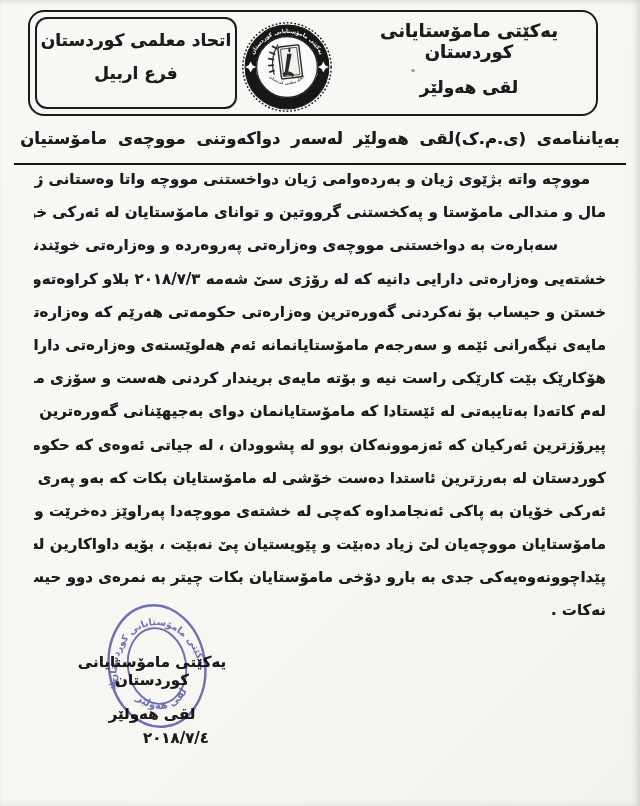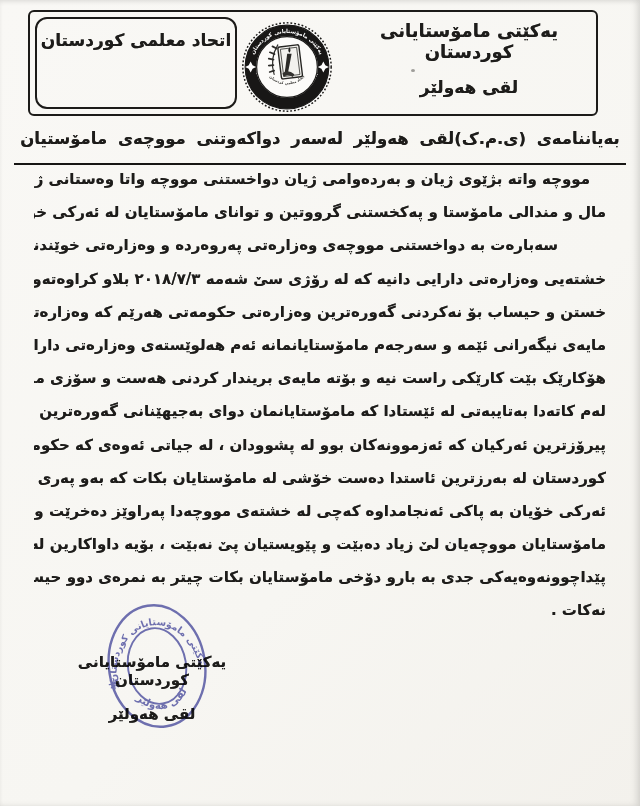--- a/index.html
+++ b/index.html
@@ -13,21 +13,21 @@
     position:relative;width:640px;height:806px;
     background:linear-gradient(135deg,#f9f8f5 0%,#f7f6f2 60%,#f3f1ec 100%);
     color:#1d1c1a;
     box-shadow:inset -4px 0 6px rgba(0,0,0,.10), inset 0 2px 4px rgba(0,0,0,.05);
   }
   .rtl{direction:rtl;unicode-bidi:isolate;}
 
   
   .header-box{
     position:absolute;left:28px;top:10px;width:566px;height:102px;
-    border:2.4px solid #1c1b19;border-radius:6px;
+    border:2.4px solid #1c1b19;border-radius:16px;
   }
   .header-left-box{
     position:absolute;left:5px;top:5px;width:198px;height:88px;
     border:2px solid #1c1b19;border-radius:12px;
     text-align:center;
   }
   .hl1{margin-top:11px;font-size:17px;font-weight:bold;text-shadow:0 0 .5px rgba(0,0,0,.6);}
   .hl2{margin-top:13px;font-size:17px;font-weight:bold;text-shadow:0 0 .5px rgba(0,0,0,.6);}
   .header-right{
     position:absolute;right:8px;top:8px;width:238px;text-align:center;
@@ -69,20 +69,21 @@
 </style>
 </head>
 <body>
 
 <div class="page">
 
   <div class="header-box">
 
     <div class="header-left-box rtl">
       <div class="hl1">اتحاد معلمی کوردستان</div>
+      <div class="hl2">فرع اربیل</div>
     </div>
 
     <div class="header-right rtl">
       <div class="hr1">یەکێتی مامۆستایانی کوردستان</div>
       <div class="hr2">لقی هەولێر</div>
     </div>
 
     <div class="speck"></div>
   </div>
 
@@ -163,14 +164,15 @@
       </text>
       <text font-size="10.5" font-weight="bold" fill="#5d5fae" stroke="none" text-anchor="middle">
         <textPath href="#stampBot" startOffset="50%">لقی هەولێر</textPath>
       </text>
       <g stroke-width="1.3" stroke-linecap="round">
         <path d="M22,78 L22,88 M17,83 L27,83 M18.5,79.5 L25.5,86.5 M25.5,79.5 L18.5,86.5"></path>
       </g>
     </g>
   </svg>
 
+  <div class="date rtl">٢٠١٨/٧/٤</div>
 
 </div>
 
 </body></html>

